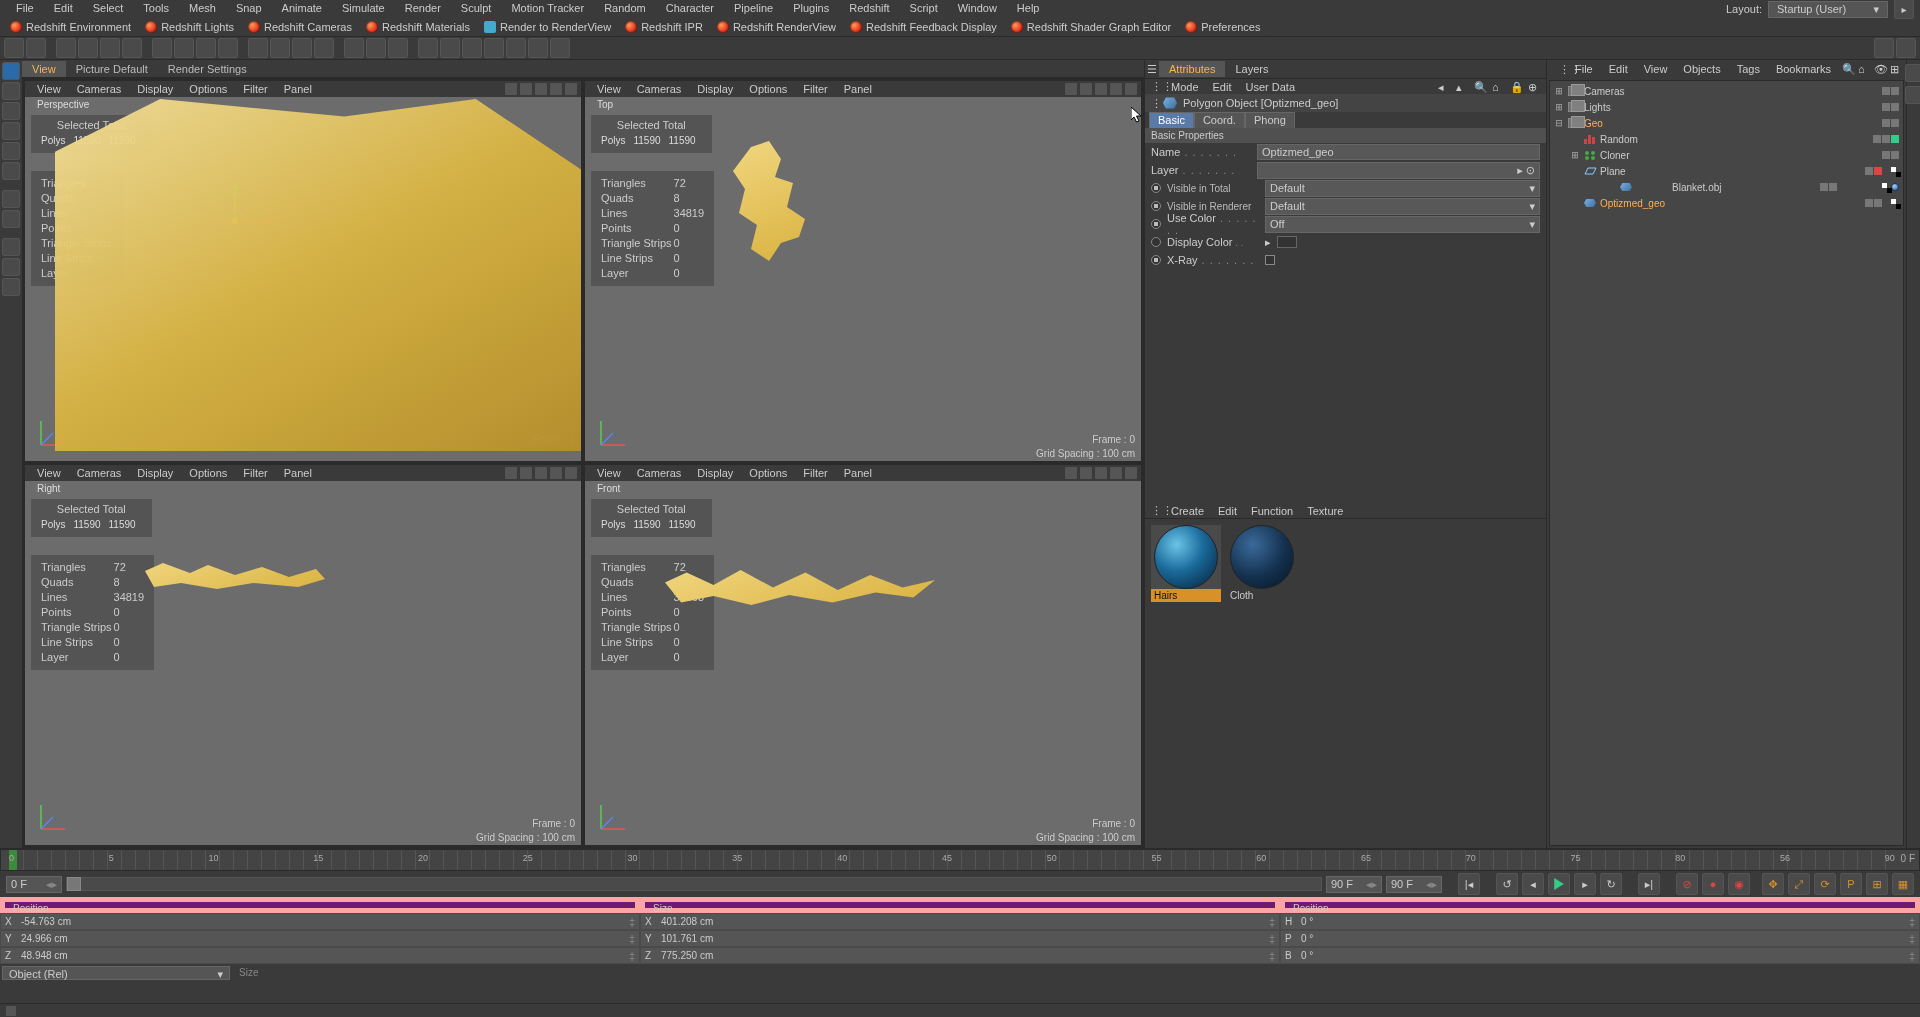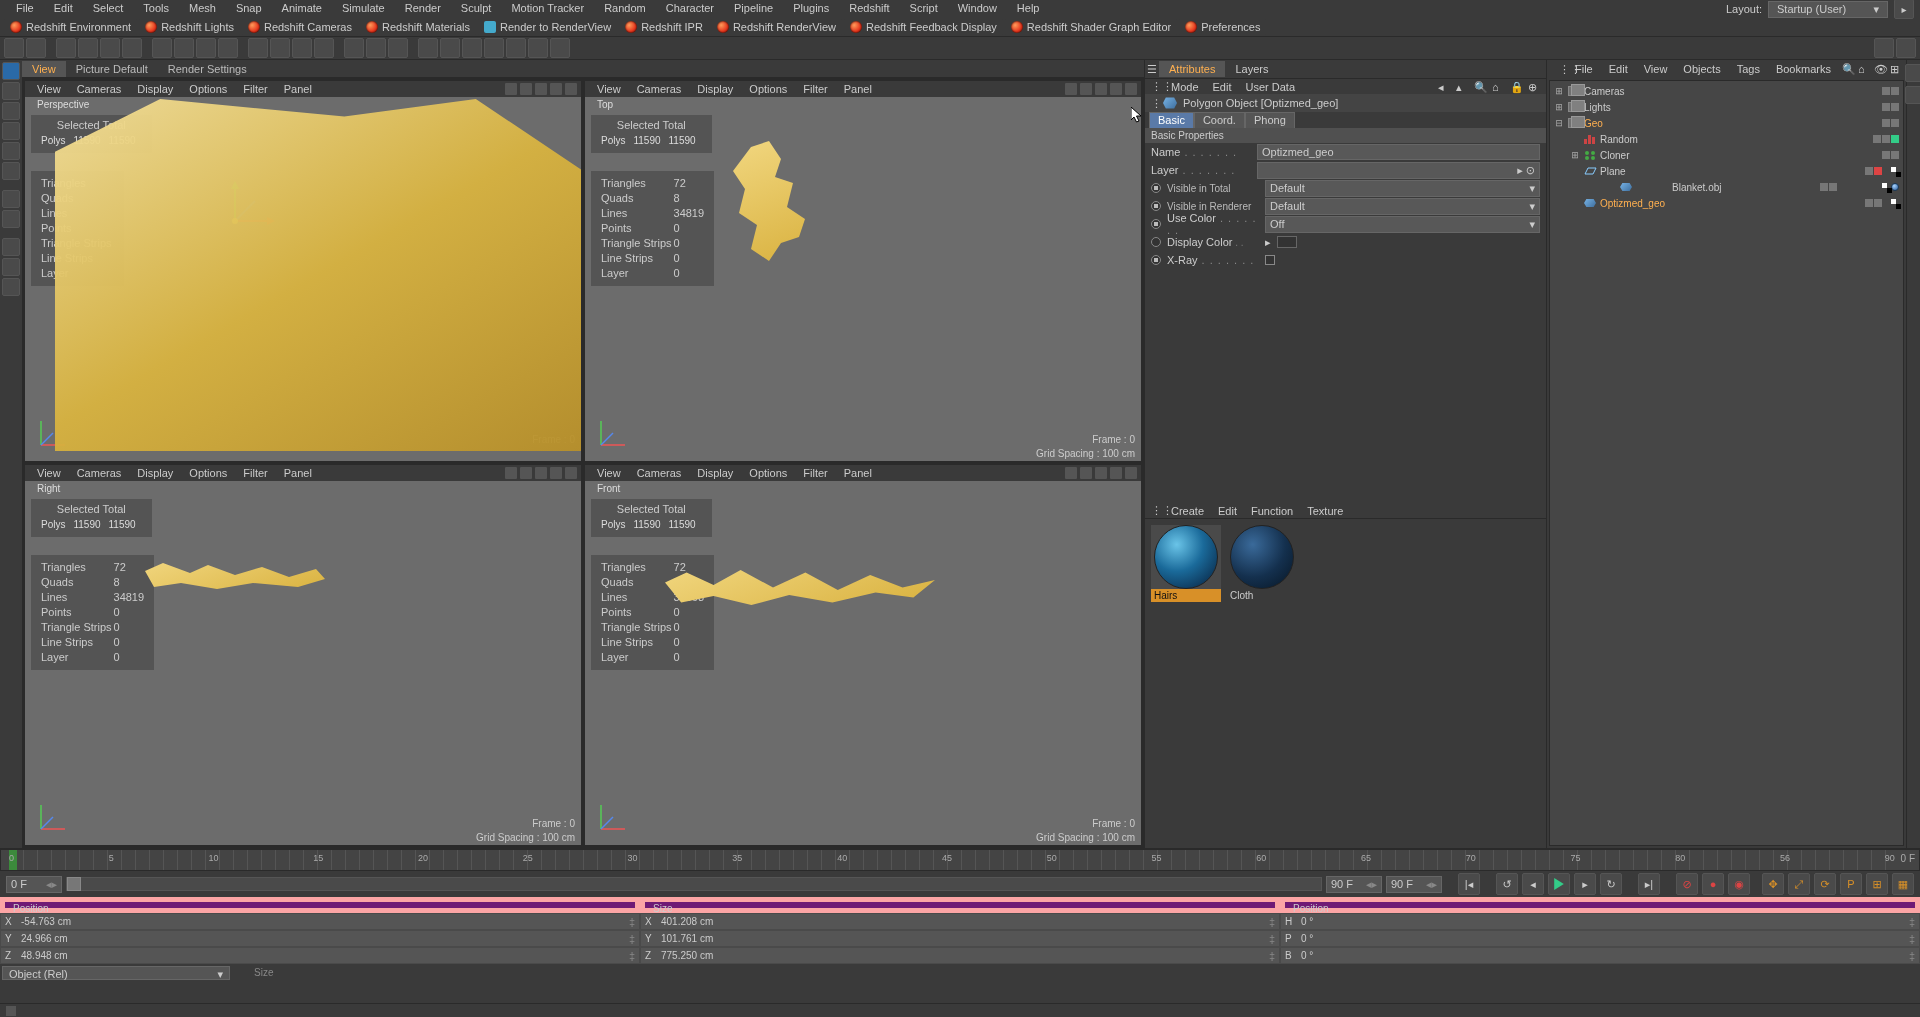--- a/index.html
+++ b/index.html
@@ -100,21 +100,21 @@
 .tr-btn svg{width:12px;height:12px;}
 .coords{display:flex;flex-direction:column;}
 .coord-head{height:16px;display:flex;background:#3a3a3a;}
 .coord-head div{flex:1;padding:1px 8px;background:#701a75;border:5px solid #fca5a5;font-size:10px;}
 .coord-rows{display:flex;}
 .coord-col{flex:1;display:flex;flex-direction:column;}
 .crow{height:17px;display:flex;align-items:center;background:#555;border:1px solid #4a4a4a;padding:0 4px;gap:4px;}
 .crow .ax{width:12px;font-size:10px;}
 .crow .v{flex:1;font-size:10px;}
 .crow .sp{color:#888;}
-.coord-foot{height:18px;display:flex;gap:16px;padding:2px;}
+.coord-foot{height:18px;display:flex;gap:1px;padding:2px;}
 .cf-dd{background:#555;border:1px solid #666;padding:1px 6px;width:228px;display:flex;justify-content:space-between;font-size:10px;}
 .cf-lbl{padding:1px 8px;font-size:10px;color:#888;width:228px;}
 .cf-apply{flex:1;background:#555;border:1px solid #666;text-align:center;padding:1px;font-size:10px;}
 .mat-panel{flex:1;background:#3a3a3a;display:flex;flex-direction:column;}
 .mat-menu{height:16px;display:flex;padding:0 6px;gap:14px;align-items:center;border-bottom:1px solid #2a2a2a;}
 .mat-body{flex:1;display:flex;gap:6px;padding:6px;align-items:flex-start;}
 .mat-item{width:70px;display:flex;flex-direction:column;align-items:center;}
 .mat-ball{width:64px;height:64px;border-radius:50%;background:radial-gradient(circle at 35% 30%,#6ac4e8 0%,#1a6a9a 45%,#0a2a4a 90%);border:1px solid #222;}
 .mat-ball.cloth{background:radial-gradient(circle at 35% 30%,#3a6a9a 0%,#14304e 55%,#081828 95%);}
 .mat-name{width:100%;text-align:left;padding:1px 3px;font-size:10px;background:transparent;}

